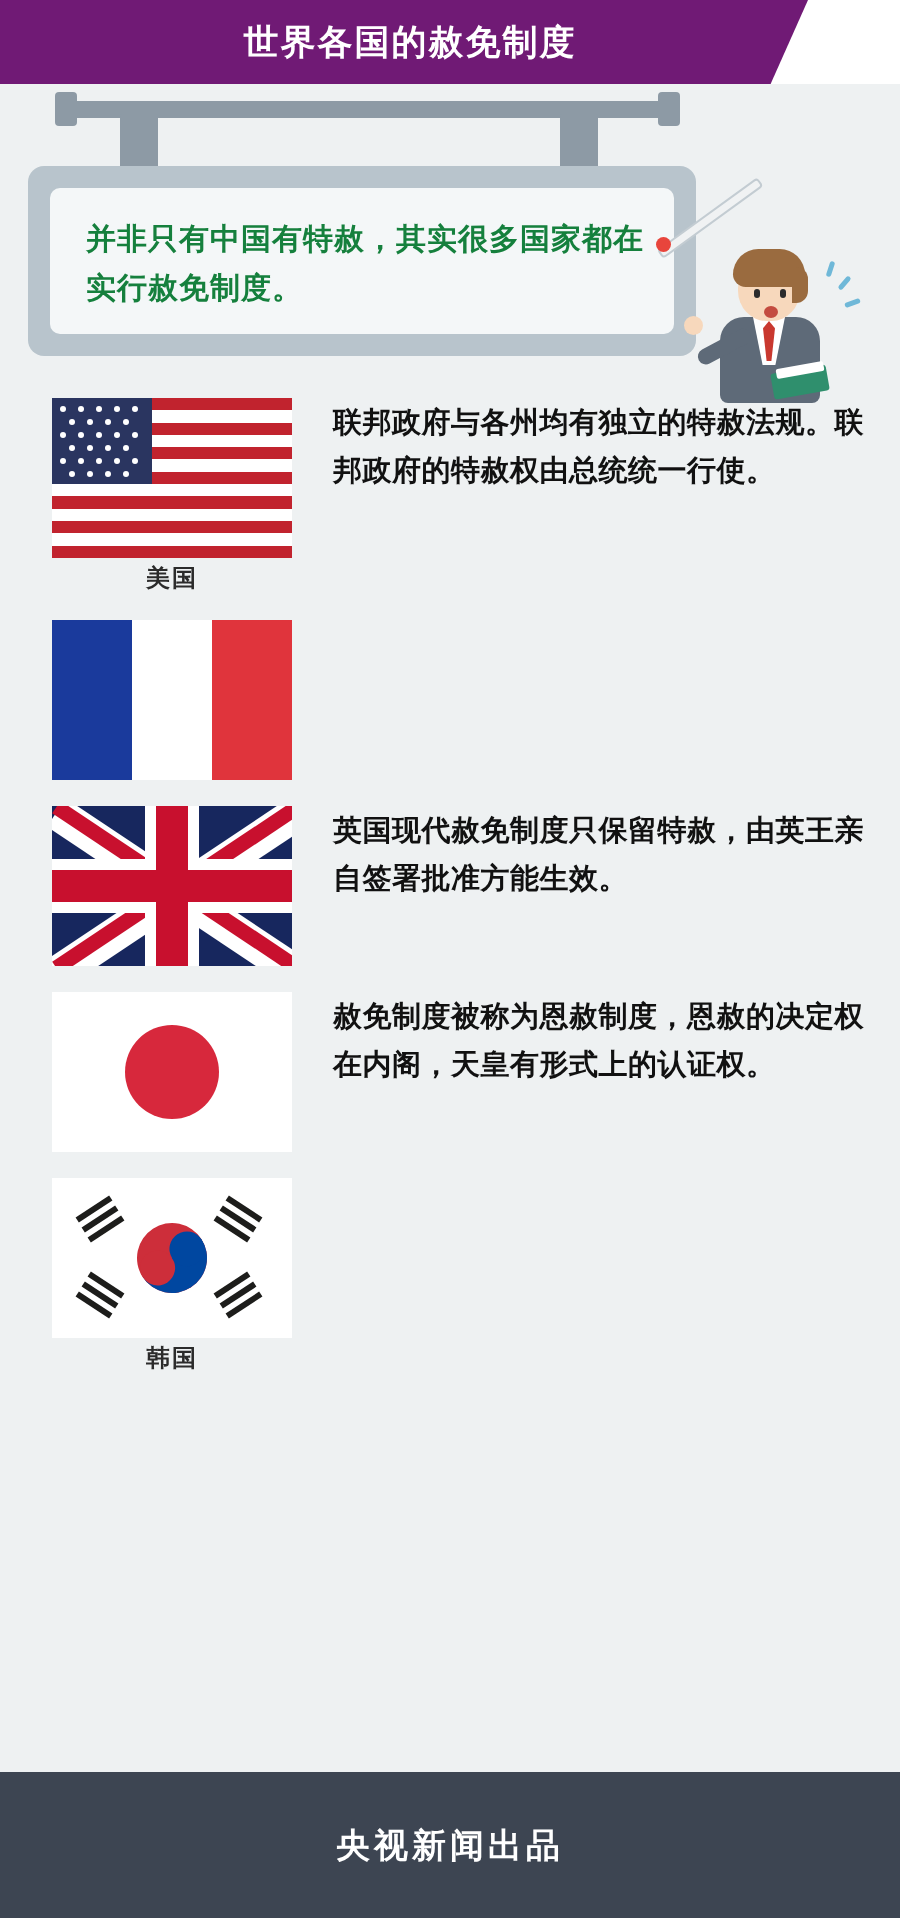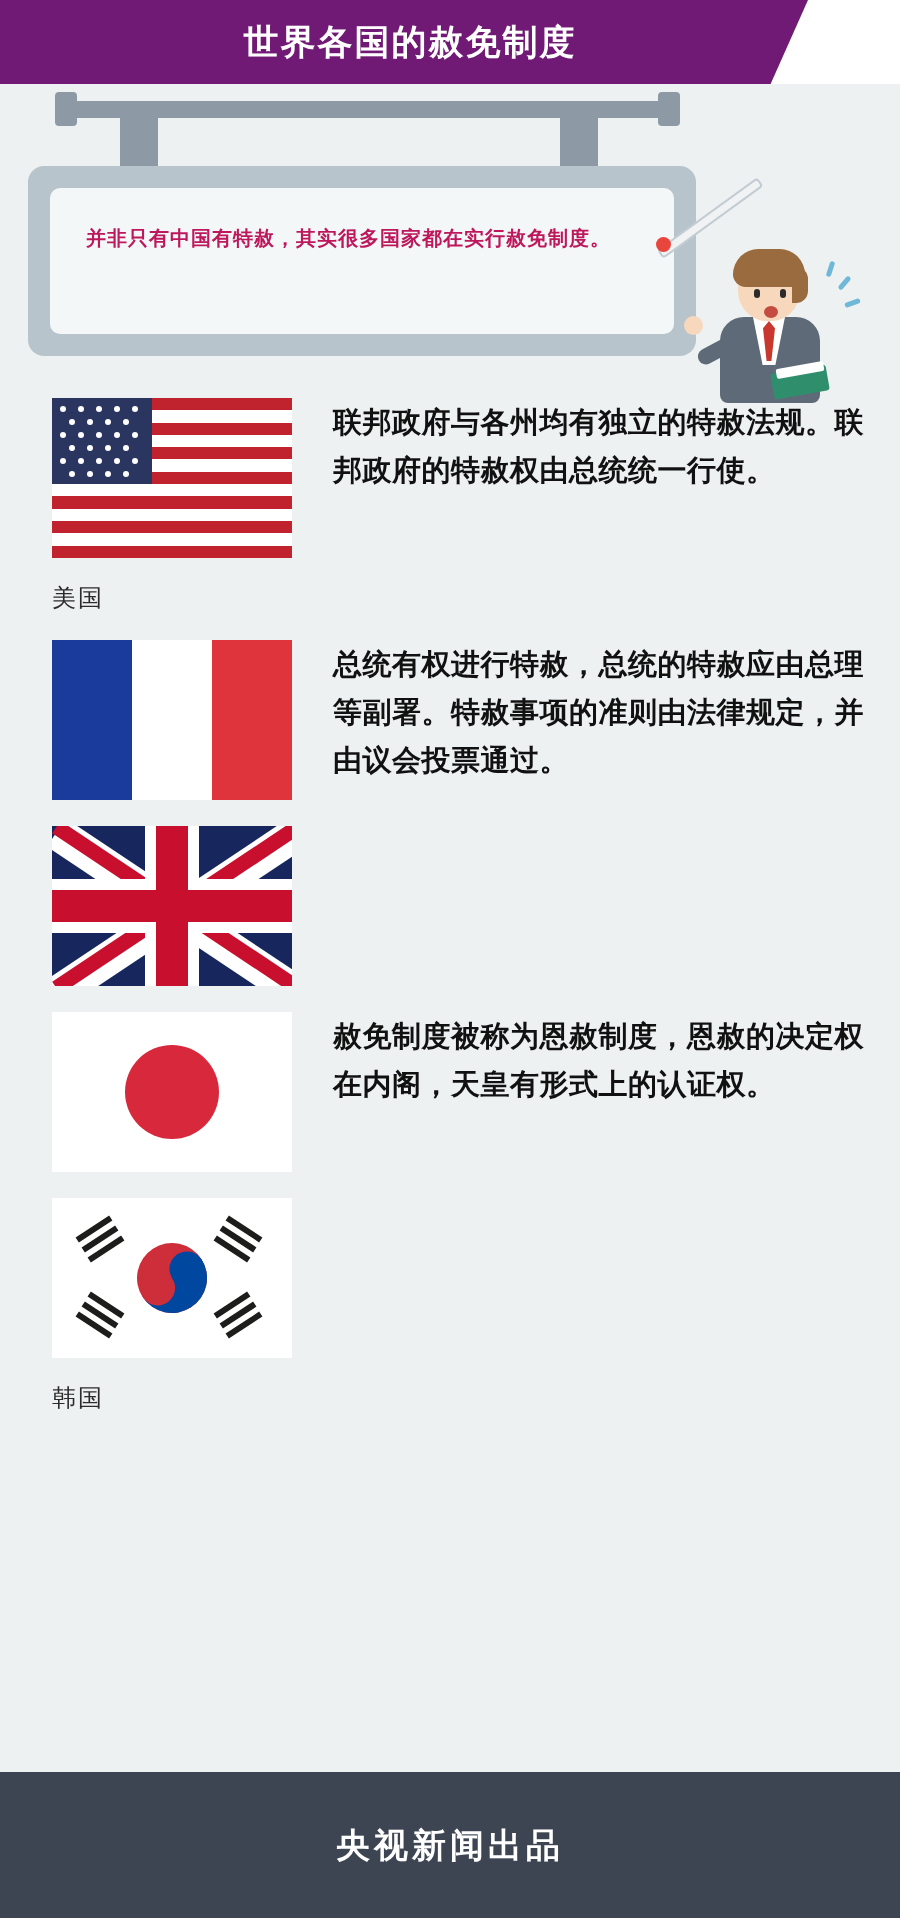--- a/index.html
+++ b/index.html
@@ -109,23 +109,23 @@
     width: 624px;
     height: 146px;
     background: #f4f7f8;
     border-radius: 10px;
   }
   .board-text {
     position: absolute;
     left: 86px;
     top: 130px;
     width: 560px;
-    font-size: 20px;
+    font-size: 30px;
     line-height: 49px;
-    color: #be185d;
+    color: #15803d;
     font-weight: bold;
     letter-spacing: 1px;
   }
 
   
   .teacher {
     position: absolute;
     left: 700px;
     top: 175px;
     width: 190px;
@@ -294,26 +294,27 @@
     flex: 0 0 245px;
   }
   .flag-box {
     width: 240px;
     height: 160px;
     position: relative;
     overflow: hidden;
     background: #ffffff;
   }
   .flag-caption {
-    text-align: left;
+    text-align: center;
     font-size: 24px;
     color: #2b2b2b;
-    margin-top: 24px;
+    margin-top: 4px;
     width: 240px;
     letter-spacing: 2px;
+    font-weight: bold;
   }
   .desc {
     flex: 1;
     font-size: 29px;
     line-height: 48px;
     color: #111111;
     font-weight: bold;
     letter-spacing: 0.5px;
     padding-left: 36px;
     padding-right: 22px;
@@ -532,37 +533,37 @@
   </div>
 
   <div class="row" style="margin-top:26px;">
     <div class="flag-col">
       <div class="flag-box">
         <div class="fr-b"></div>
         <div class="fr-w"></div>
         <div class="fr-r"></div>
       </div>
     </div>
-    <div class="desc">总统有权进行特赦，总统的特赦应由总理等副署。特赦事项的准则由法律规定，并由议会投票通过。</div>
   </div>
 
   <div class="row" style="margin-top:26px;">
     <div class="flag-col">
       <div class="flag-box">
         <div class="uk-bg"></div>
         <div class="uk-diag-w1"></div>
         <div class="uk-diag-w2"></div>
         <div class="uk-diag-r1"></div>
         <div class="uk-diag-r2"></div>
         <div class="uk-cross-wv"></div>
         <div class="uk-cross-wh"></div>
         <div class="uk-cross-rv"></div>
         <div class="uk-cross-rh"></div>
       </div>
     </div>
+    <div class="desc">英国现代赦免制度只保留特赦，由英王亲自签署批准方能生效。</div>
   </div>
 
   <div class="row" style="margin-top:26px;">
     <div class="flag-col">
       <div class="flag-box">
         <div class="jp-bg"></div>
         <div class="jp-circle"></div>
       </div>
     </div>
     <div class="desc">赦免制度被称为恩赦制度，恩赦的决定权在内阁，天皇有形式上的认证权。</div>

